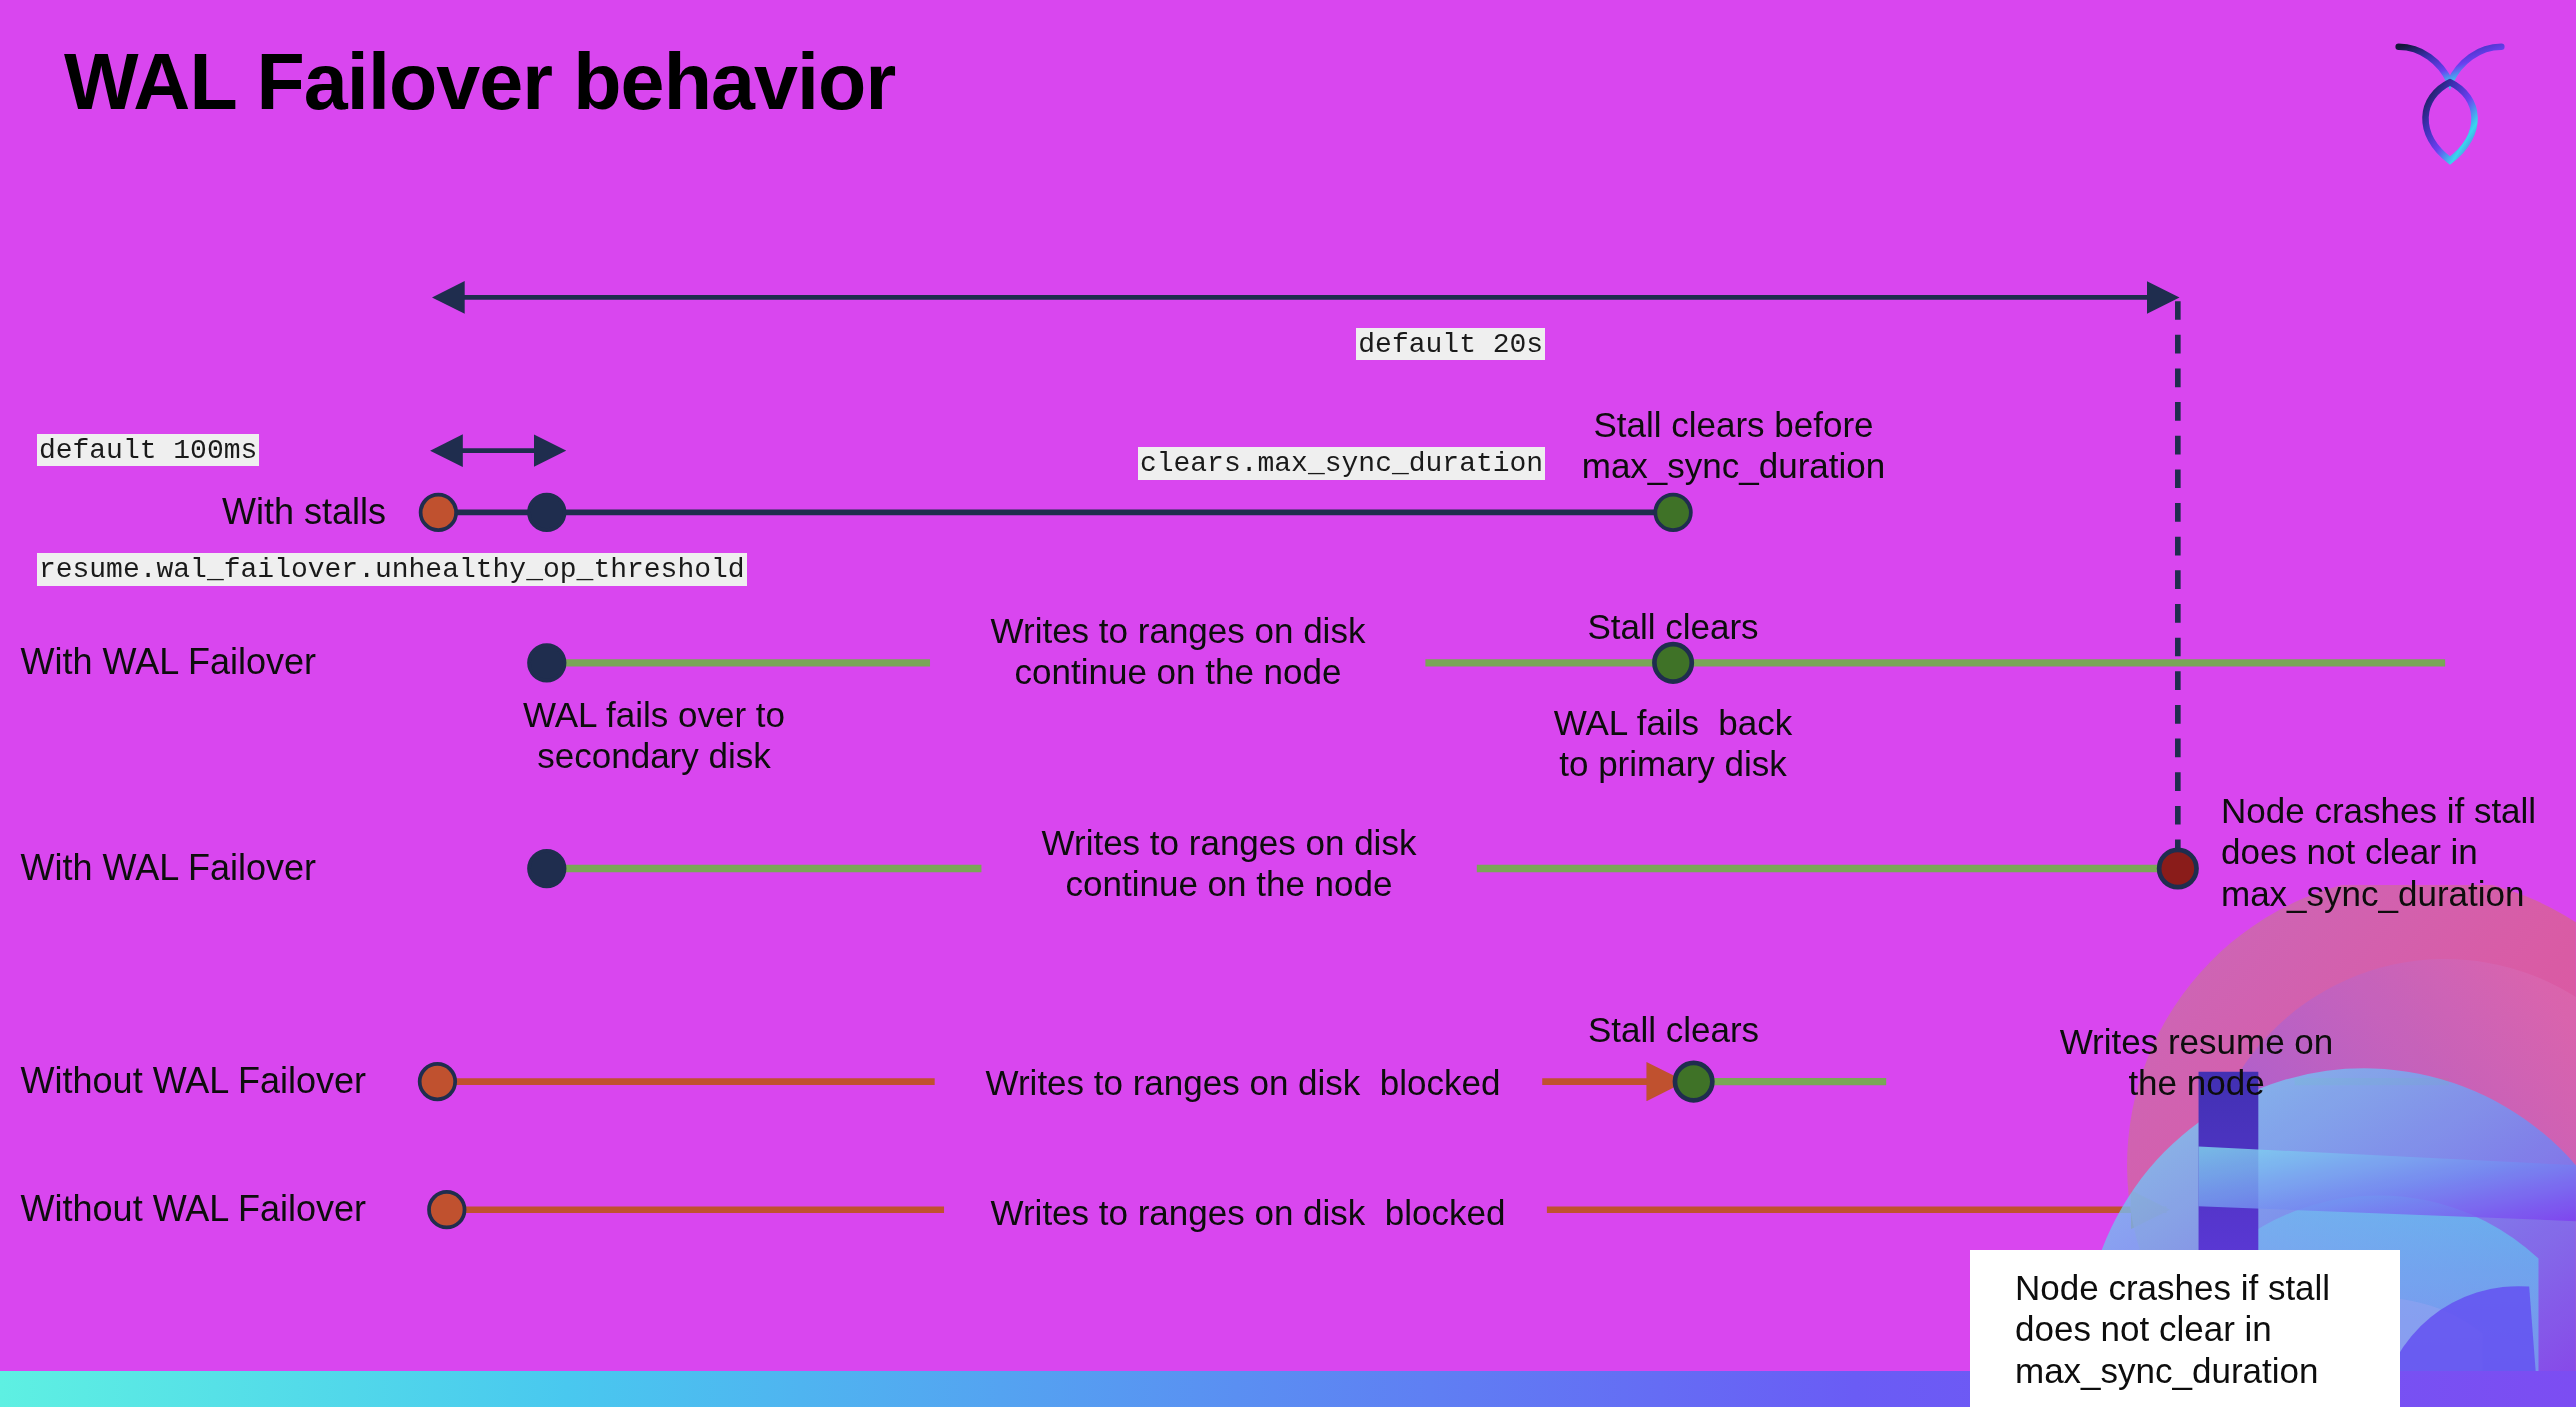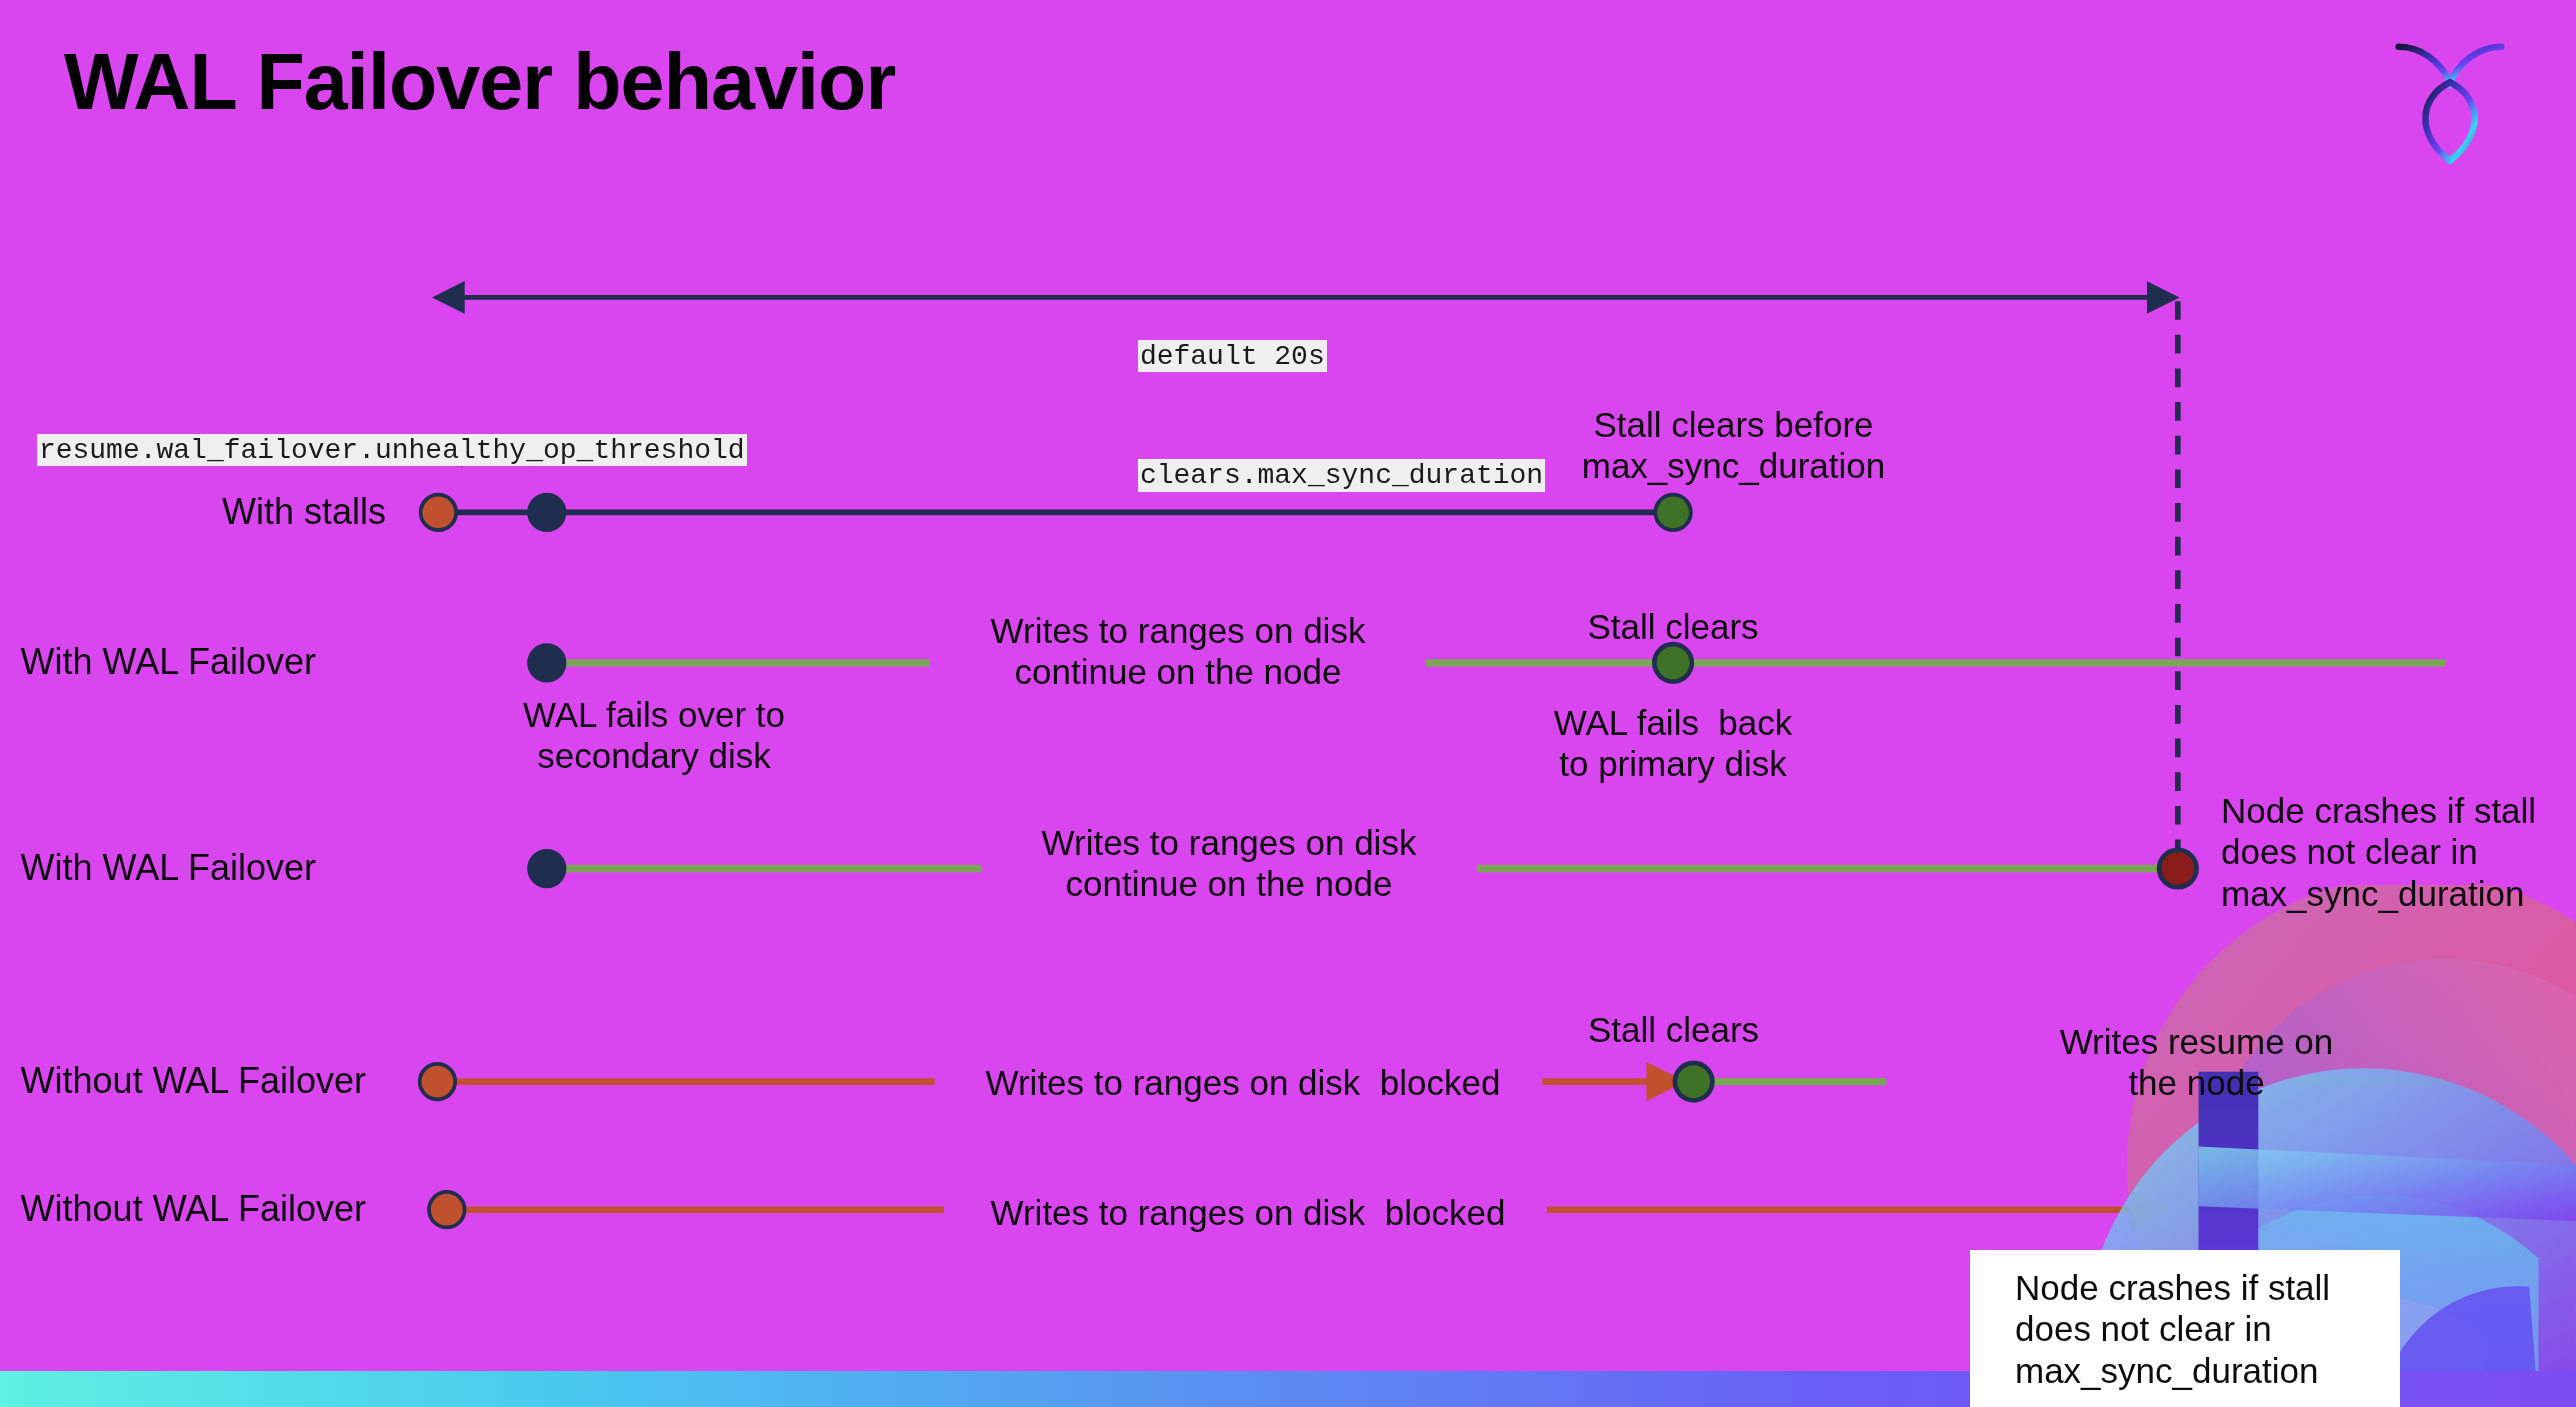--- a/index.html
+++ b/index.html
@@ -177,26 +177,27 @@
     </svg>
   </div>
 
   <div class="artbar"></div>
 
   <div class="whitebox"></div>
   <div class="whitebox-txt">Node crashes if stall
 does not clear in
 max_sync_duration</div>
 
-  <div class="code" style="left:1138px;top:257px;">
+  <div class="code" style="left:1138px;top:245px;text-align:right;">
     <div><span>default 20s</span></div>
     <div><span>clears.max_sync_duration</span></div>
   </div>
 
   <div class="code" style="left:37px;top:351px;">
+    <div><span>default 100ms</span></div>
     <div><span>resume.wal_failover.unhealthy_op_threshold</span></div>
   </div>
 
   <div class="row-label" style="left:222px;top:491px;">With stalls</div>
 
   <div class="row-label" style="left:20.6px;top:641px;">With WAL Failover</div>
 
   <div class="row-label" style="left:20.6px;top:847px;">With WAL Failover</div>
 
   <div class="row-label" style="left:20.6px;top:1060px;">Without WAL Failover</div>

